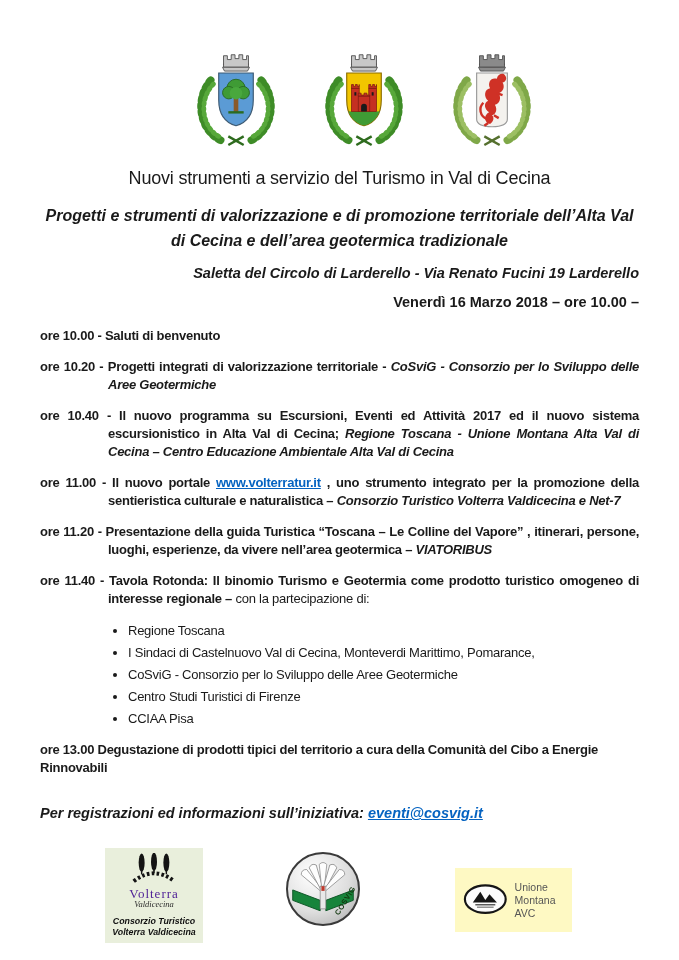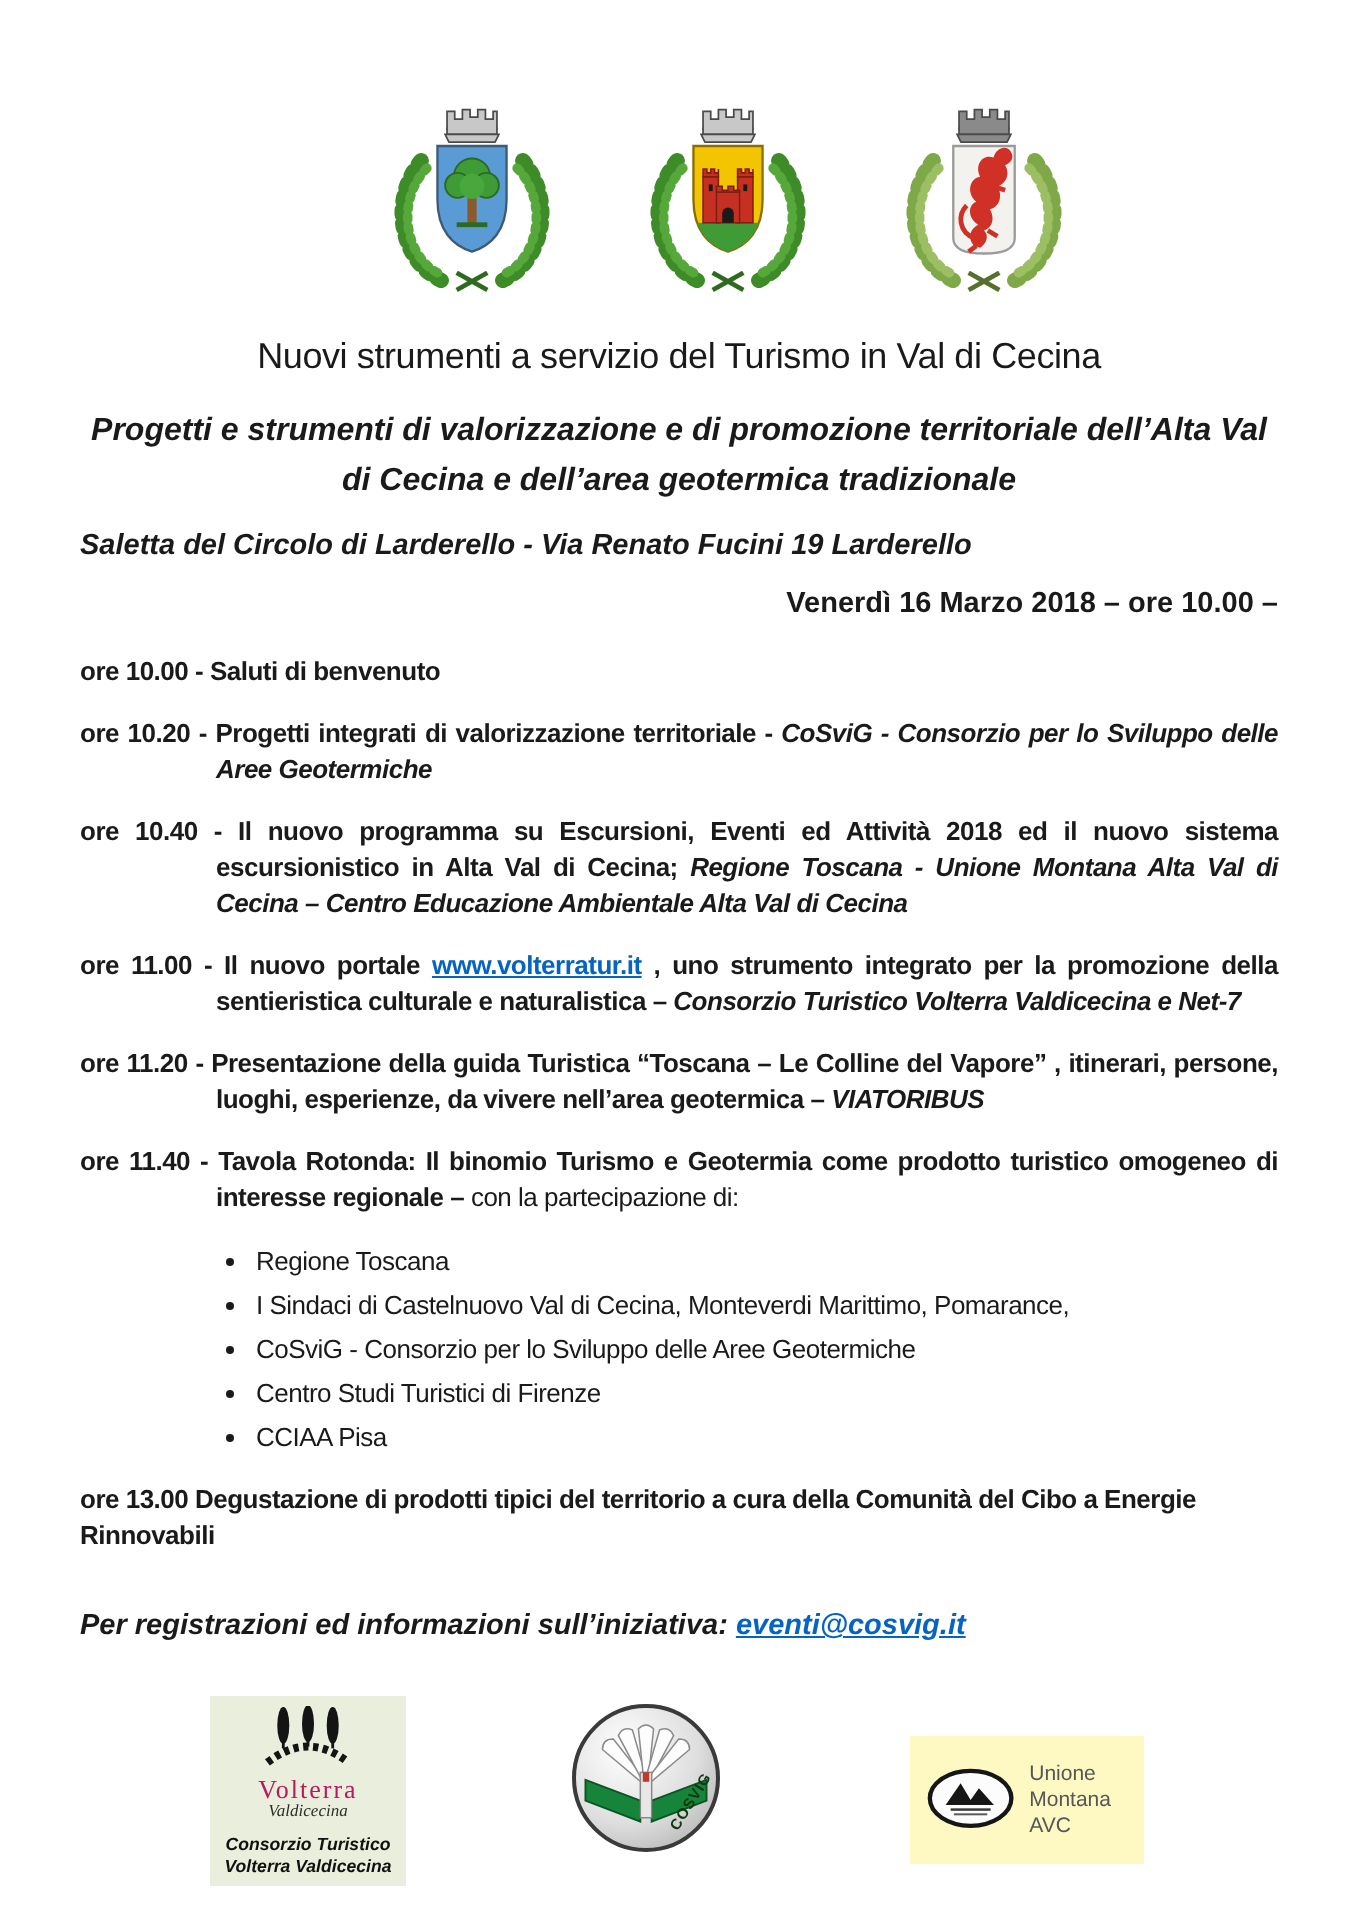--- a/index.html
+++ b/index.html
@@ -10,41 +10,41 @@
   
   .crest-row{
     position:absolute;top:44px;left:0;width:100%;
     display:flex;justify-content:center;gap:32px;transform:translateX(24px);
   }
   .crest{width:96px;height:106px;}
   
   .content{position:absolute;top:168px;left:40px;width:599px;}
   .title{font-size:18px;font-weight:normal;text-align:center;margin:0 0 14px;letter-spacing:-.2px;}
   .subtitle{font-size:16px;font-weight:bold;font-style:italic;text-align:center;line-height:25px;margin:0 auto 12px;max-width:600px;}
-  .venue{font-size:14.5px;font-weight:bold;font-style:italic;text-align:left;margin:0 0 13px;}
+  .venue{font-size:14.5px;font-weight:bold;font-style:italic;text-align:right;margin:0 0 13px;}
   .datetime{font-size:14.5px;font-weight:bold;text-align:right;margin:0 0 17px;}
   
   .prog{
     font-size:13px;font-weight:bold;line-height:18px;letter-spacing:-.25px;
     text-align:justify;padding-left:68px;text-indent:-68px;margin:0 0 13px;
   }
   .it{font-style:italic;}
   .reg{font-weight:normal;}
   a.link{color:#0563c1;text-decoration:underline;cursor:pointer;}
   ul.participants{margin:2px 0 13px;padding-left:88px;list-style:disc;}
   ul.participants li{font-size:13px;font-weight:normal;line-height:19px;margin-bottom:3px;letter-spacing:-.25px;}
   .closing{font-size:13px;font-weight:bold;line-height:18px;letter-spacing:-.25px;margin:0;}
   .registration{font-size:14.5px;font-weight:bold;font-style:italic;text-align:left;margin-top:28px;}
   
   .footer{position:absolute;left:0;top:844px;width:679px;height:105px;}
   .logo-volterra{
     position:absolute;left:105px;top:4px;width:98px;height:95px;background:#e9efdc;
     text-align:center;padding-top:5px;box-sizing:border-box;
   }
-  .vol-name{font-family:"Liberation Serif",serif;font-size:13px;letter-spacing:1px;color:#be185d;line-height:13px;}
+  .vol-name{font-family:"Liberation Serif",serif;font-size:13px;letter-spacing:1px;color:#4c1d95;line-height:13px;}
   .vol-script{font-family:"Liberation Serif",serif;font-style:italic;font-size:8.5px;color:#2d2d2d;line-height:9px;}
   .vol-cap{font-size:8.8px;font-weight:bold;font-style:italic;line-height:11px;margin-top:7px;color:#111;}
   .logo-cosvig{
     position:absolute;left:286px;top:8px;width:74px;height:74px;border-radius:50%;
     background:radial-gradient(circle at 35% 30%,#ffffff 0%,#dedede 55%,#a6a6a6 100%);
     border:2px solid #3a3a3a;box-sizing:border-box;
   }
   .logo-unione{
     position:absolute;left:455px;top:24px;width:117px;height:64px;background:#fef9c3;
     display:flex;align-items:center;box-sizing:border-box;padding-left:7px;
@@ -125,21 +125,21 @@
   <div class="content">
     <h1 class="title">Nuovi strumenti a servizio del Turismo in Val di Cecina</h1>
     <div class="subtitle">Progetti e strumenti di valorizzazione e di promozione territoriale dell’Alta Val di Cecina e dell’area geotermica tradizionale</div>
     <div class="venue">Saletta del Circolo di Larderello - Via Renato Fucini 19 Larderello</div>
     <div class="datetime">Venerdì 16 Marzo 2018 – ore 10.00 –</div>
 
     <p class="prog"><span>ore 10.00</span> <span>- Saluti di benvenuto</span></p>
 
     <p class="prog"><span>ore 10.20</span> <span>- Progetti integrati di valorizzazione territoriale - </span><span class="it">CoSviG - Consorzio per lo Sviluppo delle Aree Geotermiche</span></p>
 
-    <p class="prog"><span>ore 10.40</span> <span>- Il nuovo programma su Escursioni, Eventi ed Attività 2018 ed il nuovo sistema escursionistico in Alta Val di Cecina;  </span> <span class="it">Regione Toscana - Unione Montana Alta Val di Cecina – Centro Educazione Ambientale Alta Val di Cecina</span></p>
+    <p class="prog"><span>ore 10.40</span> <span>- Il nuovo programma su Escursioni, Eventi ed Attività 2017 ed il nuovo sistema escursionistico in Alta Val di Cecina;  </span> <span class="it">Regione Toscana - Unione Montana Alta Val di Cecina – Centro Educazione Ambientale Alta Val di Cecina</span></p>
 
     <p class="prog"><span>ore 11.00</span> <span>- Il nuovo portale </span><a class="link" href="#">www.volterratur.it</a><span> , uno strumento integrato per la promozione della sentieristica culturale e naturalistica – </span><span class="it">Consorzio Turistico Volterra Valdicecina e Net-7</span></p>
 
     <p class="prog"><span>ore 11.20</span> <span>- Presentazione della guida Turistica “Toscana – Le Colline del Vapore” , itinerari, persone, luoghi, esperienze, da vivere nell’area geotermica – </span><span class="it">VIATORIBUS</span></p>
 
     <p class="prog"><span>ore 11.40</span> <span>- Tavola Rotonda: Il binomio Turismo e Geotermia come prodotto turistico omogeneo di interesse regionale – </span><span class="reg">con la partecipazione di:</span></p>
 
     <ul class="participants">
       <li>Regione Toscana</li>
       <li>I Sindaci di Castelnuovo Val di Cecina, Monteverdi Marittimo, Pomarance,</li>

